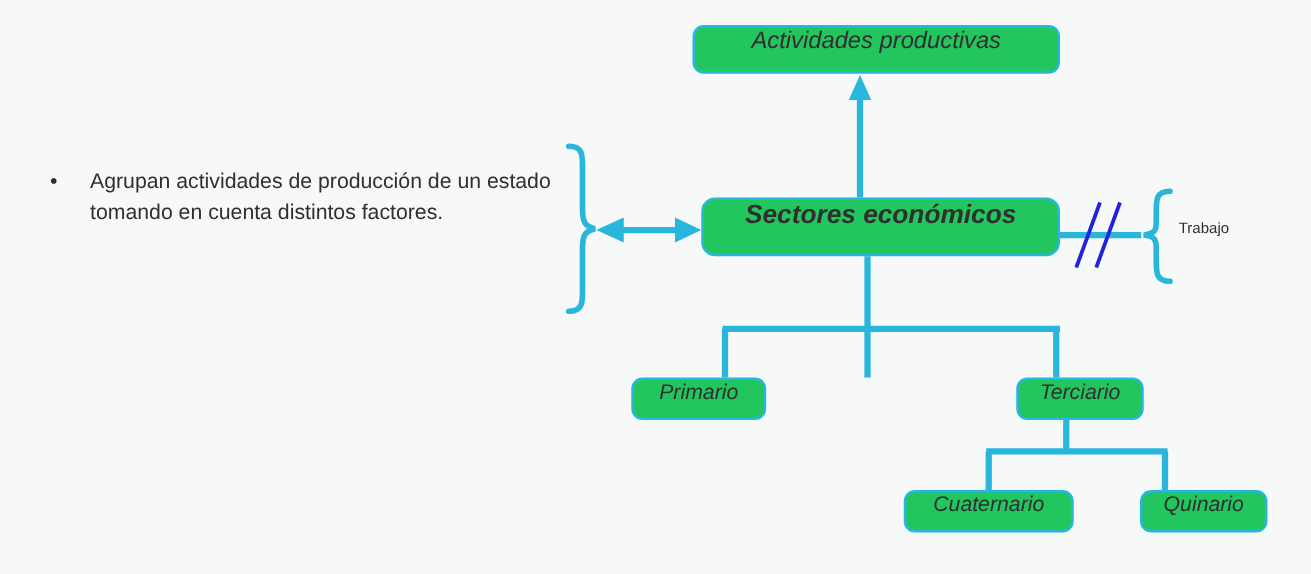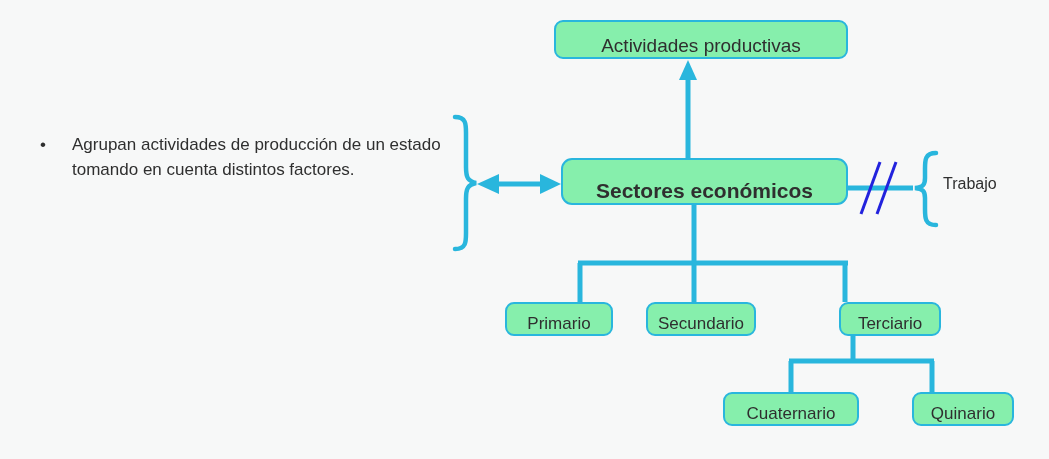--- a/index.html
+++ b/index.html
@@ -21,28 +21,29 @@
   #edges {
     position: absolute;
     left: 0;
     top: 0;
     width: 1049px;
     height: 459px;
   }
   .node {
     position: absolute;
     box-sizing: border-box;
-    background: #86efac;
+    background: #22c55e;
     border: 2.5px solid #29b6dd;
     border-radius: 9px;
     display: flex;
-    align-items: flex-end;
+    align-items: flex-start;
     justify-content: center;
     color: #2f2f2f;
     white-space: nowrap;
+    font-style: italic;
   }
   .node-top {
     left: 554px;
     top: 20px;
     width: 294px;
     height: 39px;
     font-size: 19px;
   }
   .node-central {
     left: 561px;
@@ -61,21 +62,21 @@
     font-size: 17px;
   }
   .node-secundario {
     left: 646px;
     top: 302px;
     width: 110px;
     height: 34px;
     font-size: 17px;
   }
   .node-terciario {
-    left: 839px;
+    left: 813px;
     top: 302px;
     width: 102px;
     height: 34px;
     font-size: 17px;
   }
   .node-cuaternario {
     left: 723px;
     top: 392px;
     width: 136px;
     height: 34px;
@@ -105,21 +106,21 @@
     line-height: 25px;
   }
   .note-text {
     display: block;
     margin-left: 32px;
   }
   .label-trabajo {
     position: absolute;
     left: 943px;
     top: 175px;
-    font-size: 16px;
+    font-size: 12px;
     color: #2f2f2f;
     white-space: nowrap;
   }
 </style>
 </head>
 <body>
 
 <div id="canvas">
 
   <svg id="edges" viewBox="0 0 1049 459" xmlns="http://www.w3.org/2000/svg">
@@ -177,23 +178,20 @@
   </div>
 
   <div class="node node-primario">
     <span>Primario</span>
   </div>
 
   <div class="node node-central">
     <span>Sectores económicos</span>
   </div>
 
-  <div class="node node-secundario">
-    <span>Secundario</span>
-  </div>
 
   <div class="node node-terciario">
     <span>Terciario</span>
   </div>
 
   <div class="node node-cuaternario">
     <span>Cuaternario</span>
   </div>
 
   <div class="node node-quinario">

